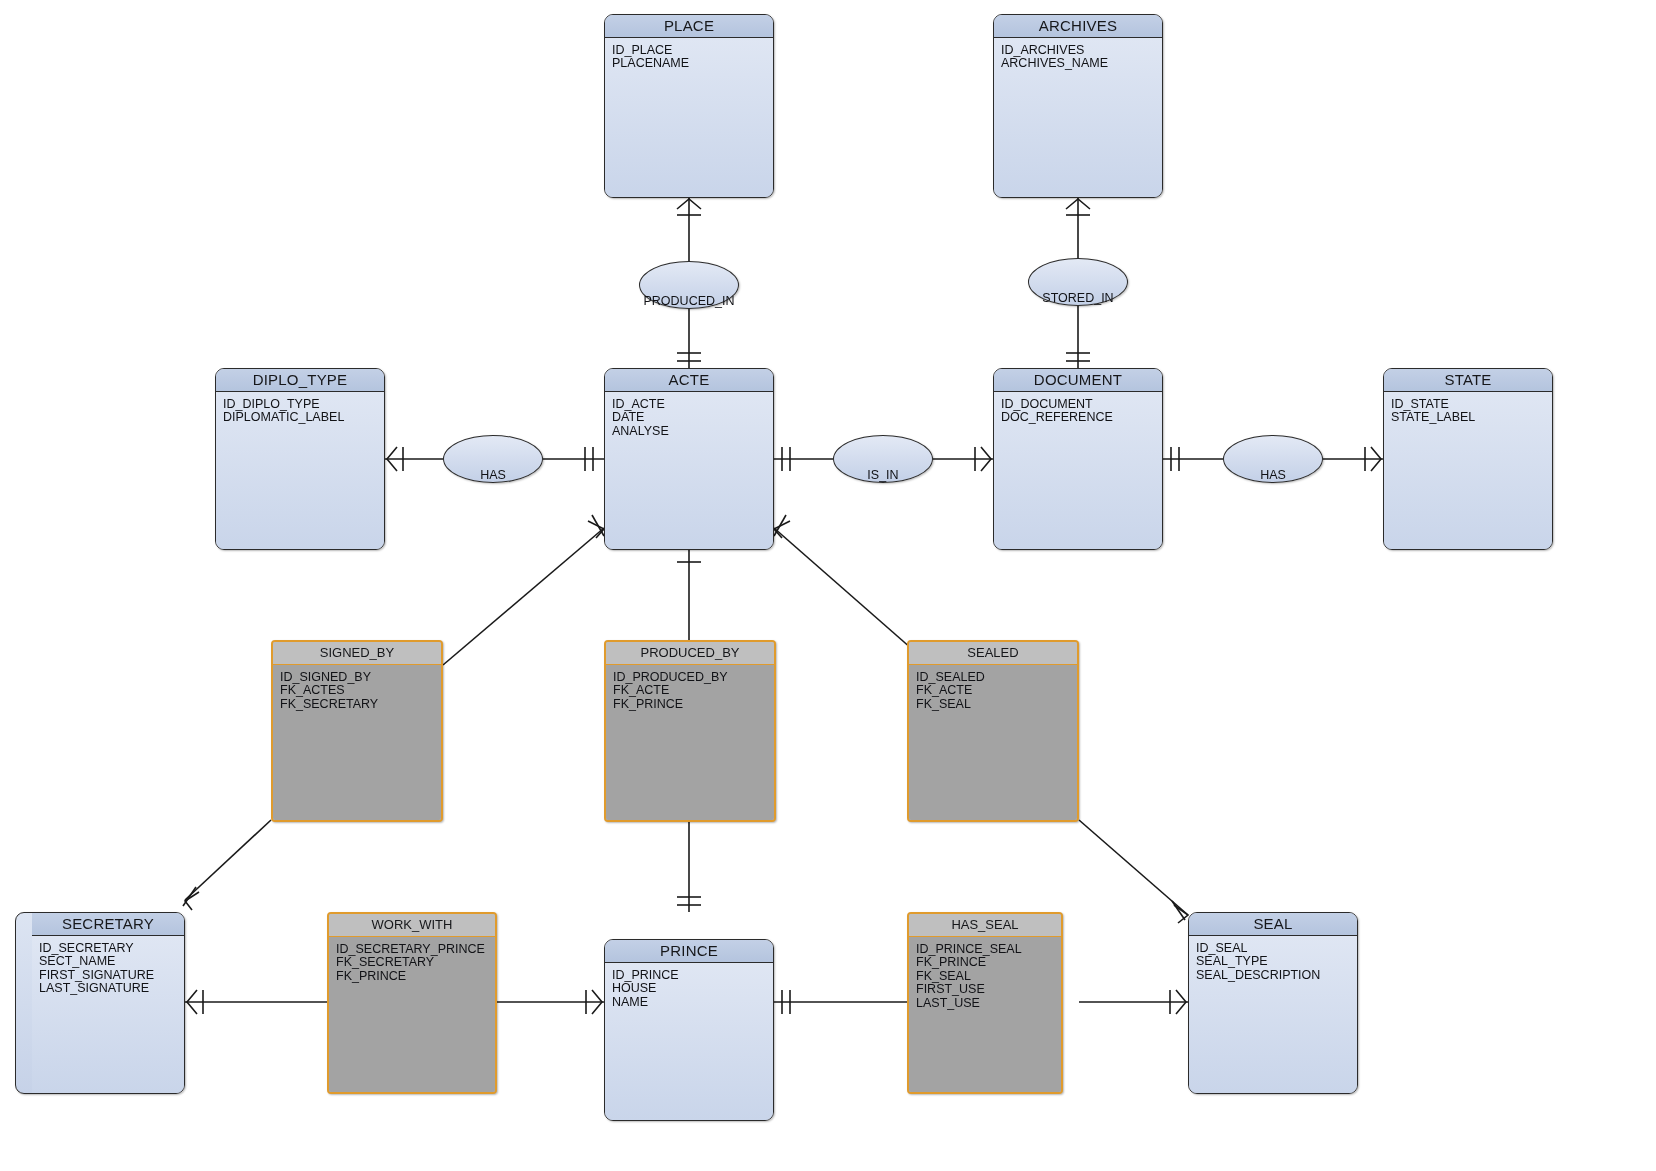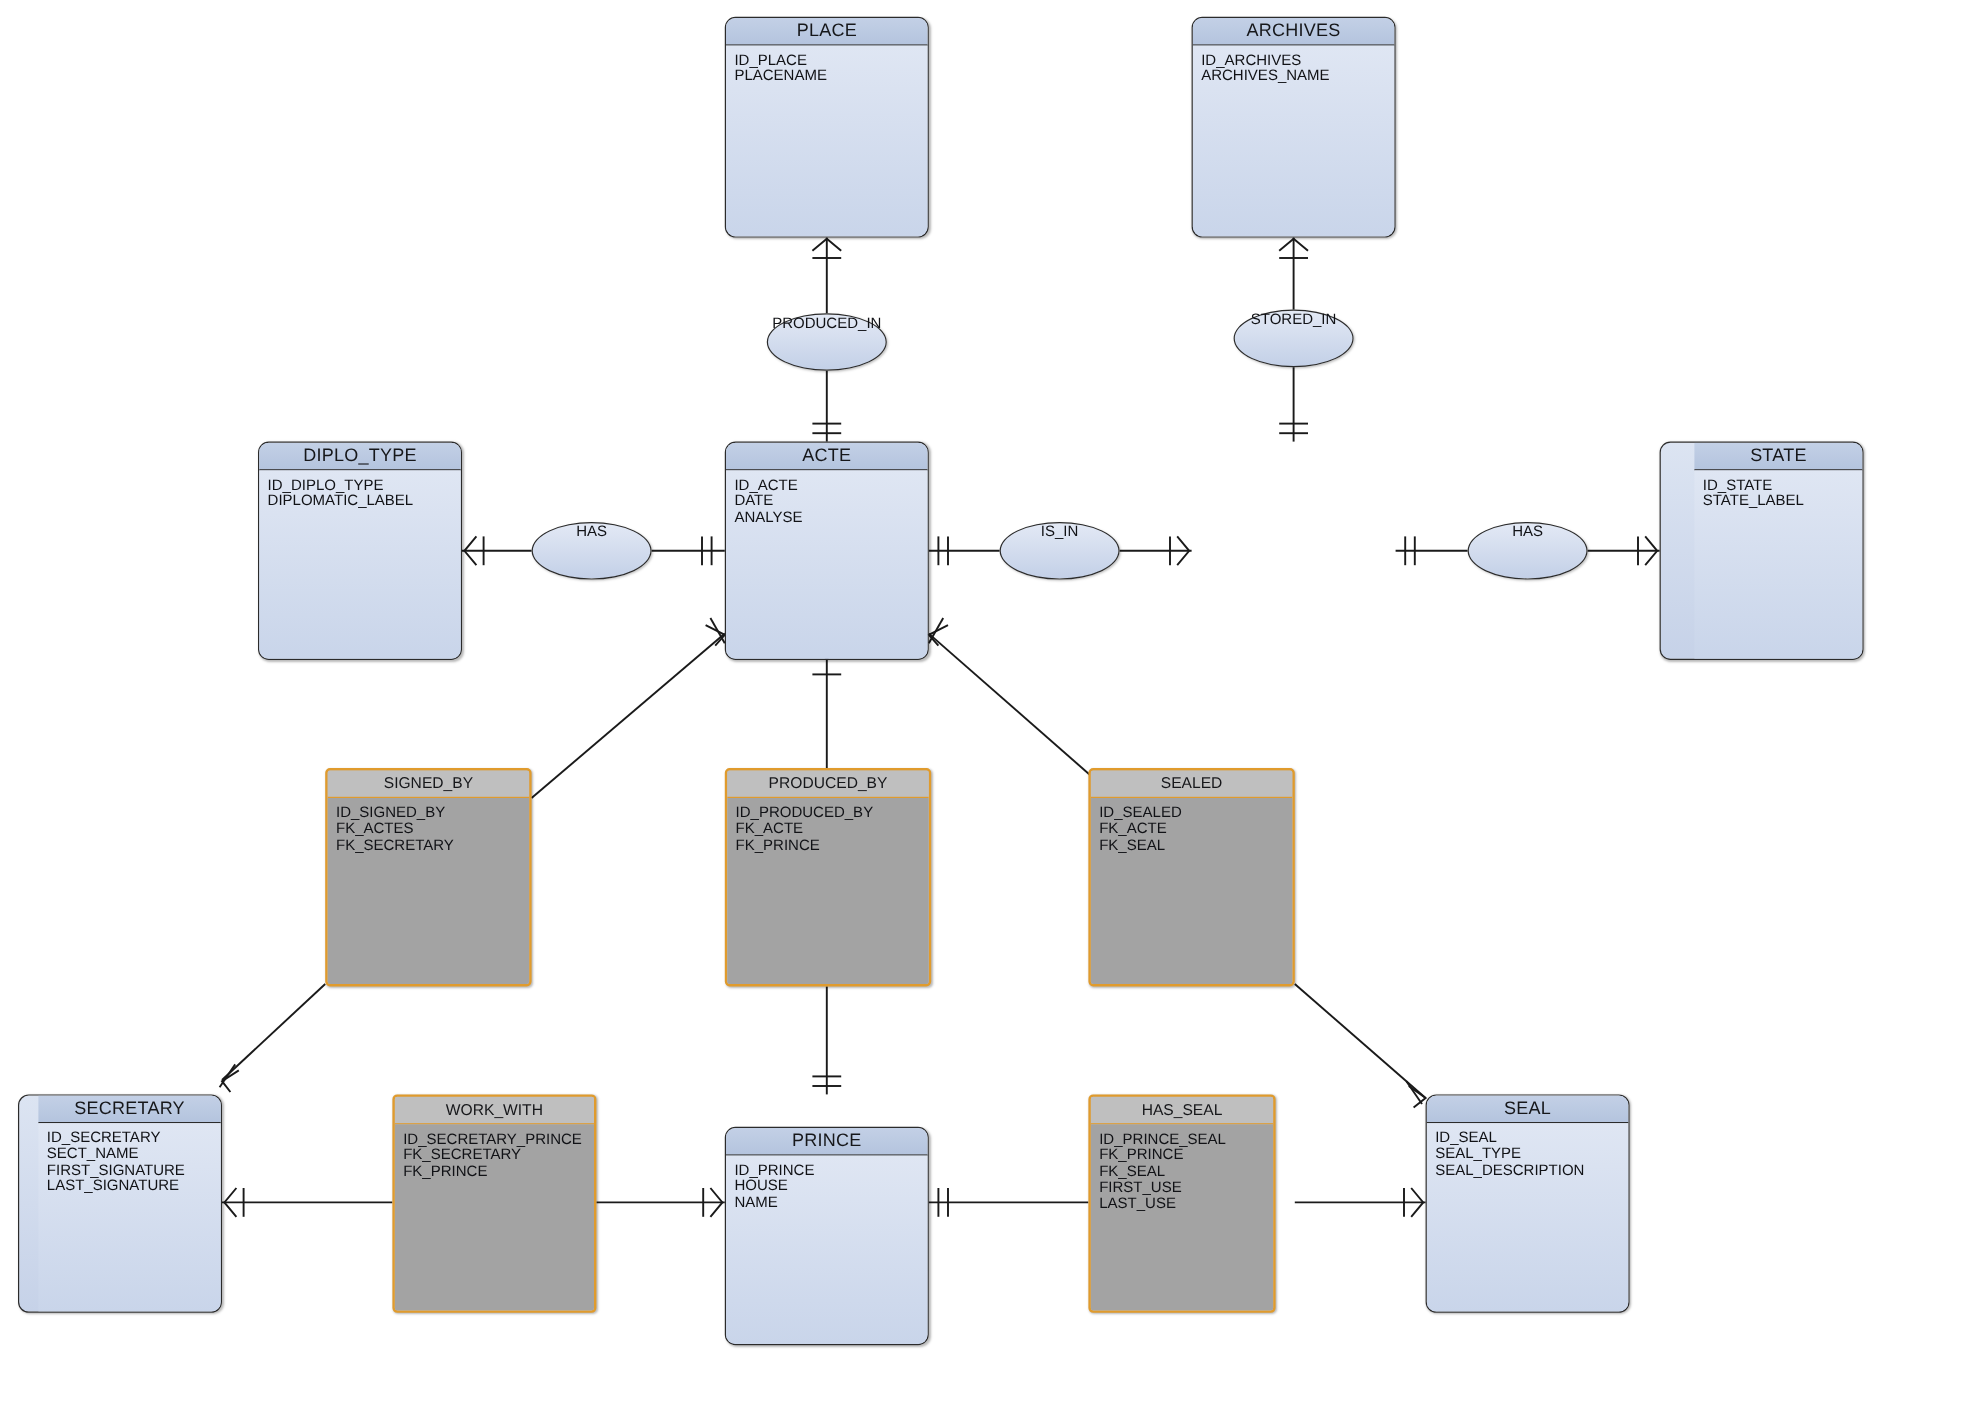--- a/index.html
+++ b/index.html
@@ -95,21 +95,21 @@
 
   
   .rel {
     position: absolute;
     box-sizing: border-box;
     border: 1px solid #2b2b2b;
     border-radius: 50%;
     background: linear-gradient(to bottom, #e3e9f5 0%, #c3d0e7 100%);
     box-shadow: 1px 1px 2px rgba(0,0,0,0.25);
     display: flex;
-    align-items: flex-start;
+    align-items: flex-end;
     justify-content: center;
     font-size: 12.5px;
     color: #111216;
     z-index: 5;
   }
 </style>
 </head>
 <body>
 
 <div id="canvas">
@@ -227,22 +227,29 @@
 
   <div class="entity" style="left:604px; top:368px; width:170px; height:182px;">
     <div class="ent-header">ACTE</div>
     <div class="ent-body">
       <div class="attr">ID_ACTE</div>
       <div class="attr">DATE</div>
       <div class="attr">ANALYSE</div>
     </div>
   </div>
 
-
-  <div class="entity" style="left:1383px; top:368px; width:170px; height:182px;padding-left:28px;">
+  <div class="entity" style="left:993px; top:368px; width:170px; height:182px;">
+    <div class="ent-header">DOCUMENT</div>
+    <div class="ent-body">
+      <div class="attr">ID_DOCUMENT</div>
+      <div class="attr">DOC_REFERENCE</div>
+    </div>
+  </div>
+
+  <div class="entity" style="left:1383px; top:368px; width:170px; height:182px;">
     <div class="ent-header">STATE</div>
     <div class="ent-body">
       <div class="attr">ID_STATE</div>
       <div class="attr">STATE_LABEL</div>
     </div>
   </div>
 
   <div class="entity" style="left:15px; top:912px; width:170px; height:182px;padding-left:16px;">
     <div class="ent-header">SECRETARY</div>
     <div class="ent-body">

